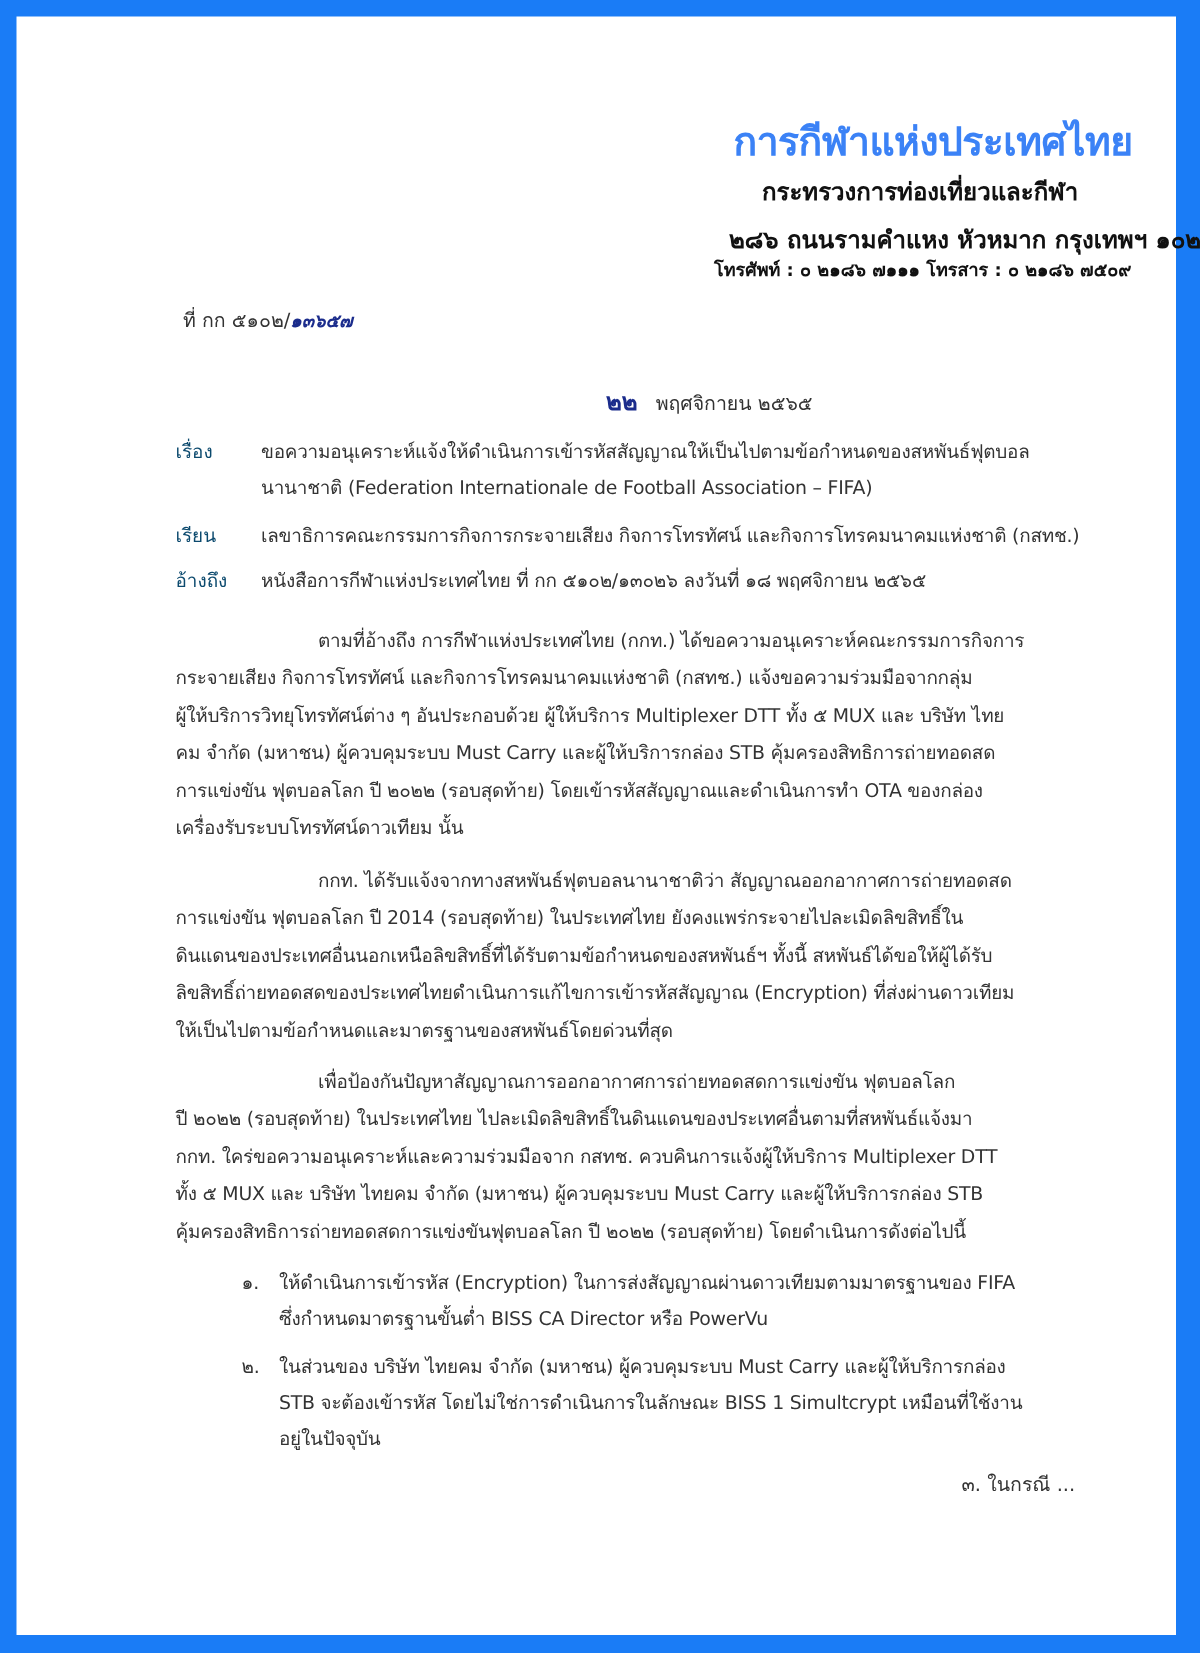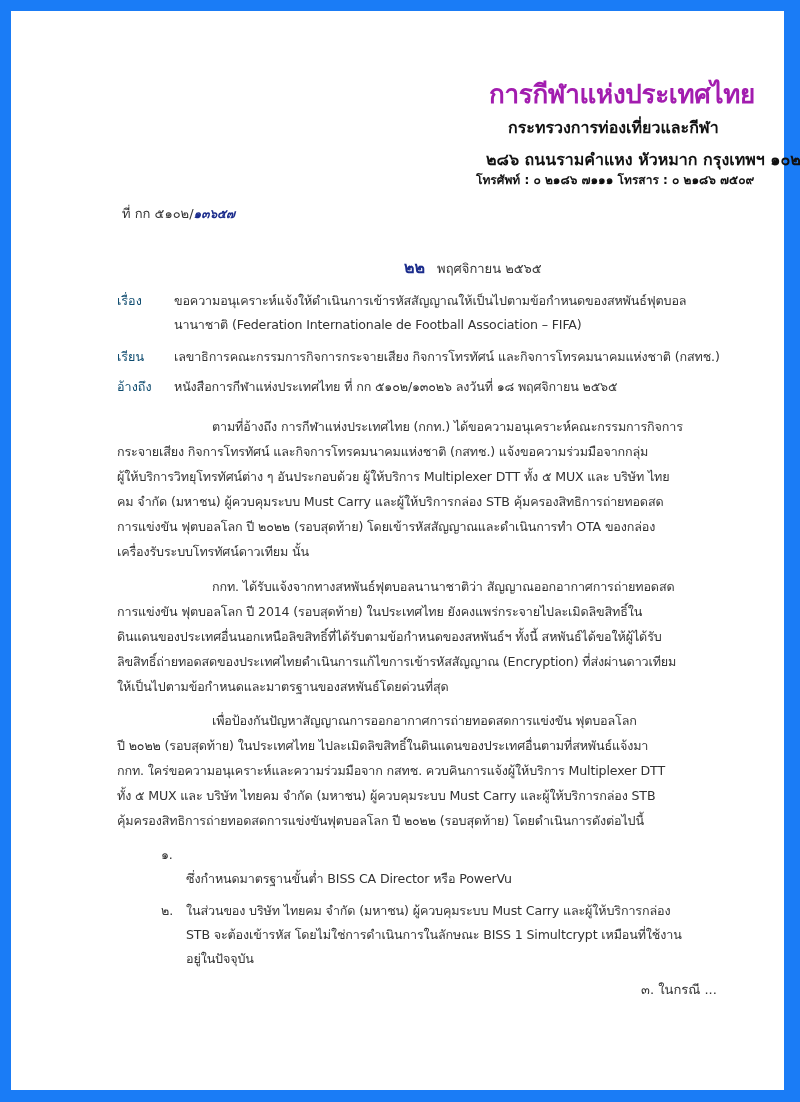--- a/index.html
+++ b/index.html
@@ -7,21 +7,21 @@
     width: 800px; height: 1102px; background: #1a7cf6;
     font-family: "DejaVu Sans", "Liberation Sans", sans-serif;
     color: #222; position: relative; overflow: hidden;
   }
   .page {
     position: absolute; left: 11px; top: 11px; width: 773px; height: 1079px;
     background: #ffffff;
   }
   .abs { position: absolute; white-space: nowrap; }
   .logo { position: absolute; left: 350px; top: 58px; width: 110px; height: 180px; }
-  .org-title { left: 478px; top: 62px; font-size: 26px; font-weight: bold; color: #a21caf; letter-spacing: -0.3px; }
+  .org-title { left: 478px; top: 62px; font-size: 26px; font-weight: bold; color: #3b82f6; letter-spacing: -0.3px; }
   .org-sub { left: 497px; top: 104px; font-size: 16px; font-weight: bold; color: #111; }
   .org-addr { left: 475px; top: 136px; font-size: 16px; font-weight: bold; color: #111; }
   .org-tel { left: 465px; top: 159px; font-size: 12px; font-weight: bold; color: #111; }
   .ref-no { left: 111px; top: 192px; font-size: 13px; color: #333; }
   .ref-no .hand { color: #1b2c8c; font-weight: bold; font-style: italic; font-size: 12px; }
   .date { left: 393px; top: 244px; font-size: 13px; color: #333; }
   .date .hand { color: #1b2c8c; font-weight: bold; font-size: 16px; margin-right: 12px; }
   .line { font-size: 12.6px; color: #333; letter-spacing: -0.15px; }
   .label { font-size: 12.6px; color: #0c4a6e; }
   .footer-next { left: 700px; top: 946px; font-size: 13px; color: #333; }
@@ -68,20 +68,21 @@
   <div class="abs line" style="left:106px;top:641px;">ลิขสิทธิ์ถ่ายทอดสดของประเทศไทยดำเนินการแก้ไขการเข้ารหัสสัญญาณ (Encryption) ที่ส่งผ่านดาวเทียม</div>
   <div class="abs line" style="left:106px;top:666px;">ให้เป็นไปตามข้อกำหนดและมาตรฐานของสหพันธ์โดยด่วนที่สุด</div>
 
   <div class="abs line" style="left:201px;top:700px;">เพื่อป้องกันปัญหาสัญญาณการออกอากาศการถ่ายทอดสดการแข่งขัน ฟุตบอลโลก</div>
   <div class="abs line" style="left:106px;top:725px;">ปี ๒๐๒๒ (รอบสุดท้าย) ในประเทศไทย ไปละเมิดลิขสิทธิ์ในดินแดนของประเทศอื่นตามที่สหพันธ์แจ้งมา</div>
   <div class="abs line" style="left:106px;top:750px;">กกท. ใคร่ขอความอนุเคราะห์และความร่วมมือจาก กสทช. ควบคินการแจ้งผู้ให้บริการ Multiplexer DTT</div>
   <div class="abs line" style="left:106px;top:775px;">ทั้ง ๕ MUX และ บริษัท ไทยคม จำกัด (มหาชน) ผู้ควบคุมระบบ Must Carry และผู้ให้บริการกล่อง STB</div>
   <div class="abs line" style="left:106px;top:800px;">คุ้มครองสิทธิการถ่ายทอดสดการแข่งขันฟุตบอลโลก ปี ๒๐๒๒ (รอบสุดท้าย) โดยดำเนินการดังต่อไปนี้</div>
 
   <div class="abs line" style="left:150px;top:834px;">๑.</div>
+  <div class="abs line" style="left:175px;top:834px;">ให้ดำเนินการเข้ารหัส (Encryption) ในการส่งสัญญาณผ่านดาวเทียมตามมาตรฐานของ FIFA</div>
   <div class="abs line" style="left:175px;top:858px;">ซึ่งกำหนดมาตรฐานขั้นต่ำ BISS CA Director หรือ PowerVu</div>
 
   <div class="abs line" style="left:150px;top:890px;">๒.</div>
   <div class="abs line" style="left:175px;top:890px;">ในส่วนของ บริษัท ไทยคม จำกัด (มหาชน) ผู้ควบคุมระบบ Must Carry และผู้ให้บริการกล่อง</div>
   <div class="abs line" style="left:175px;top:914px;">STB จะต้องเข้ารหัส โดยไม่ใช่การดำเนินการในลักษณะ BISS 1 Simultcrypt เหมือนที่ใช้งาน</div>
   <div class="abs line" style="left:175px;top:938px;">อยู่ในปัจจุบัน</div>
 
   <div class="abs footer-next" style="left:630px;top:968px;">๓. ในกรณี ...</div>
 </div>
 

